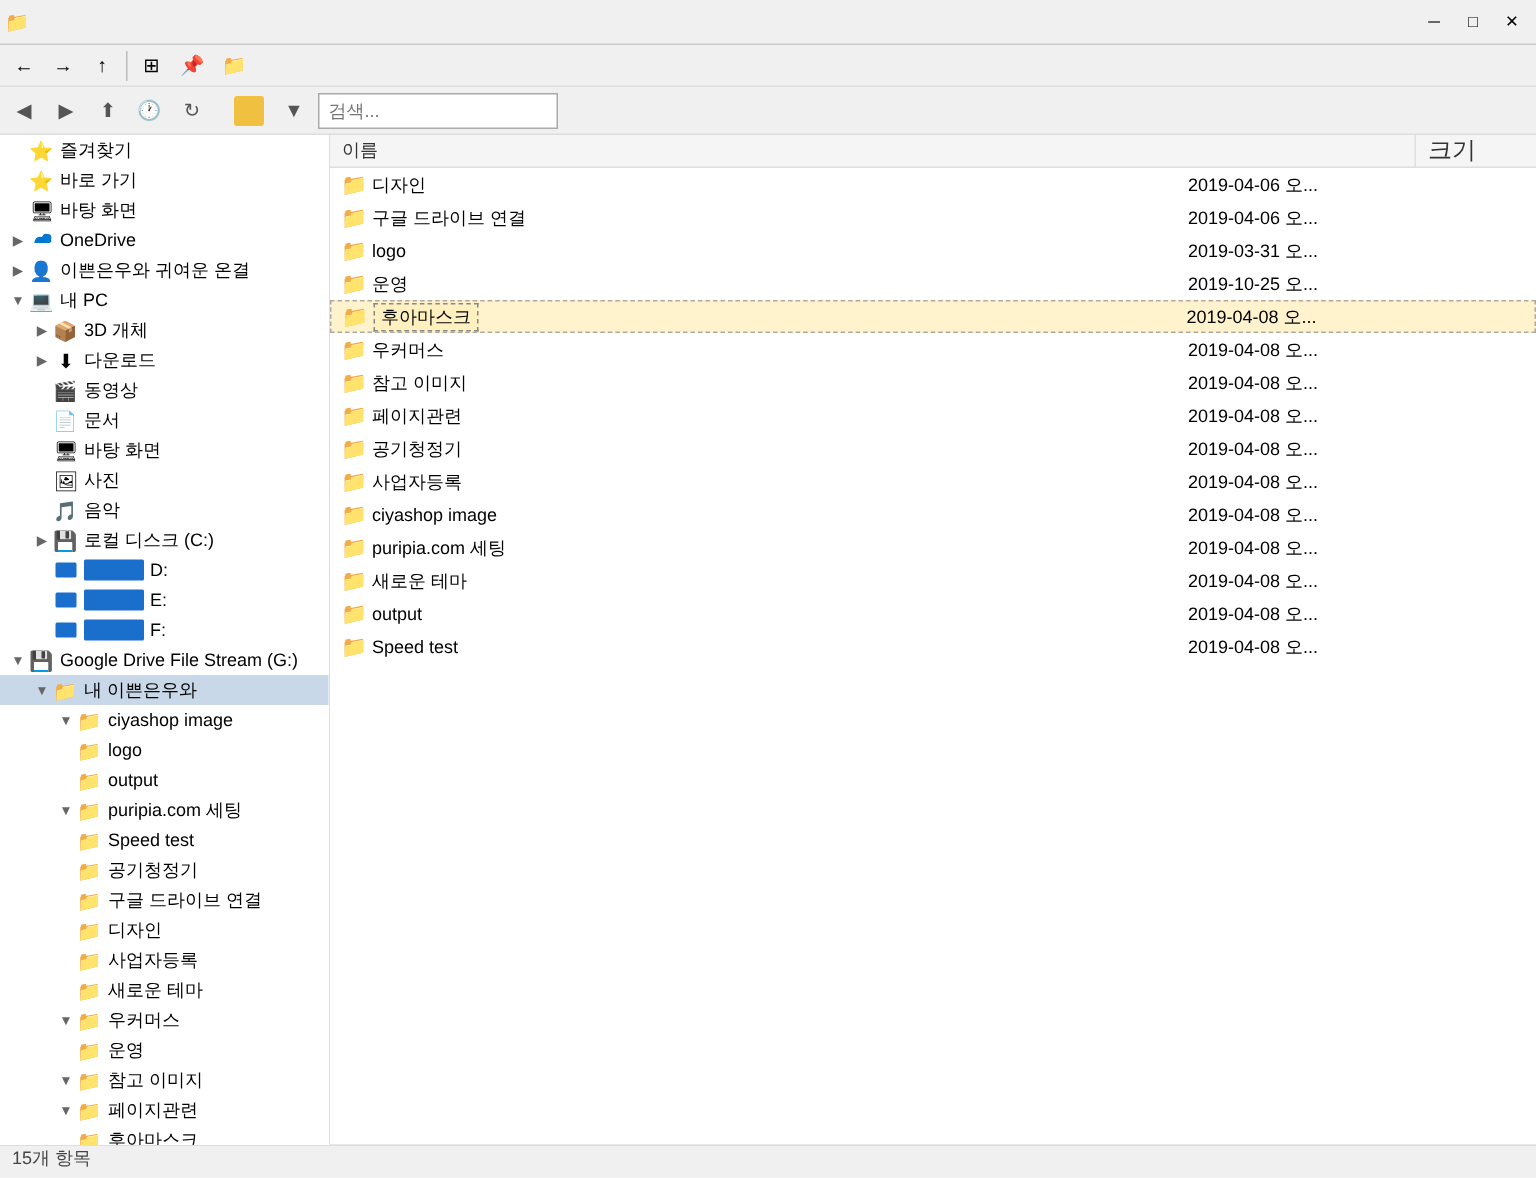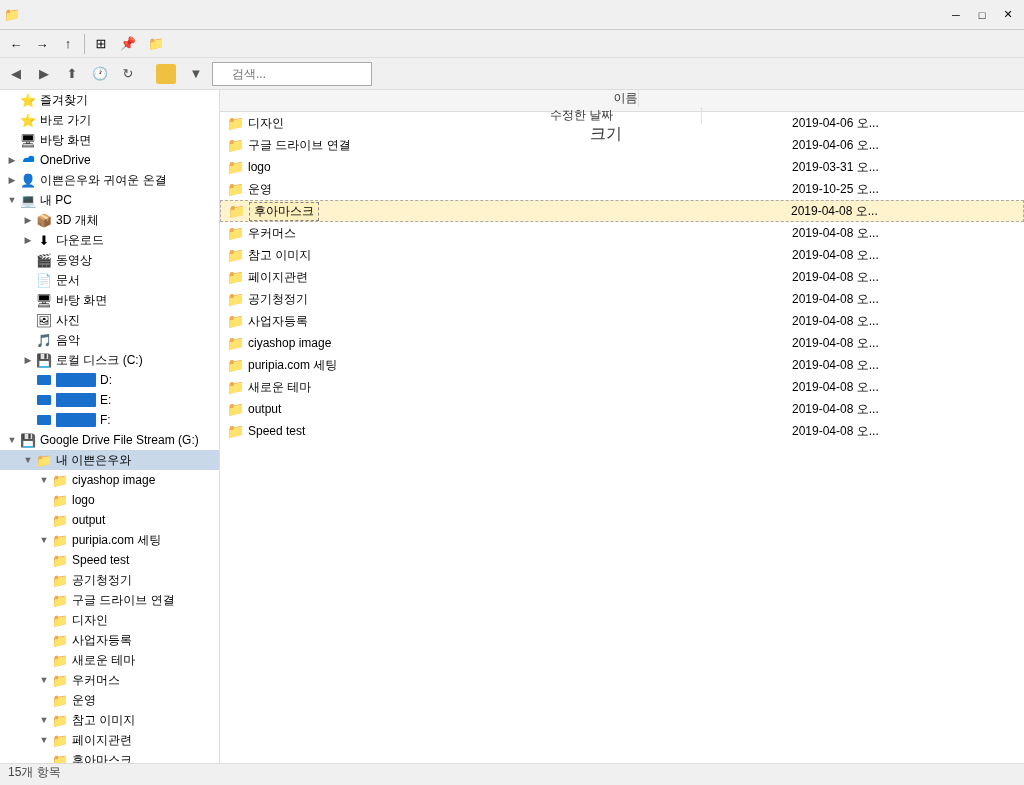--- a/index.html
+++ b/index.html
@@ -96,21 +96,21 @@
       border: 1px solid #aaa;
       padding: 0 6px;
       font-size: 12px;
       font-family: inherit;
       background: white;
     }
     .search-input {
       width: 160px;
       height: 24px;
       border: 1px solid #aaa;
-      padding: 0 19px;
+      padding: 0 6px;
       font-size: 12px;
       font-family: inherit;
       background: white;
     }
 
     
     .main-area {
       display: flex;
       flex: 1;
       overflow: hidden;
@@ -171,21 +171,20 @@
     }
     .file-list-header {
       display: flex;
       background: #f5f5f5;
       border-bottom: 1px solid #ddd;
       height: 22px;
       align-items: center;
       position: sticky;
       top: 0;
       z-index: 10;
-      flex-direction: column;
     }
     .file-col-name {
       flex: 1;
       padding-left: 8px;
       font-size: 12px;
       color: #333;
       font-weight: normal;
       cursor: pointer;
       height: 100%;
       display: flex;
@@ -509,21 +508,20 @@
       <div class="tree-item indent-3">
         <span class="tree-expand"></span>
         <span class="tree-icon">📁</span>
         <span class="tree-label">후아마스크</span>
       </div>
     </div>
 
   <div class="right-panel">
     <div class="file-list-header">
       <div class="file-col-name">이름</div>
-      <div class="file-col-date">수정한 날짜</div>
       <div class="file-col-size">크기</div>
     </div>
     <div id="file-rows-container">
     <div class="file-row">
           <div class="file-name-cell">
             <span class="file-icon folder-yellow">📁</span>
             <span>디자인</span>
           </div>
           <div class="file-date-cell">2019-04-06 오...</div>
           <div class="file-size-cell"></div>

